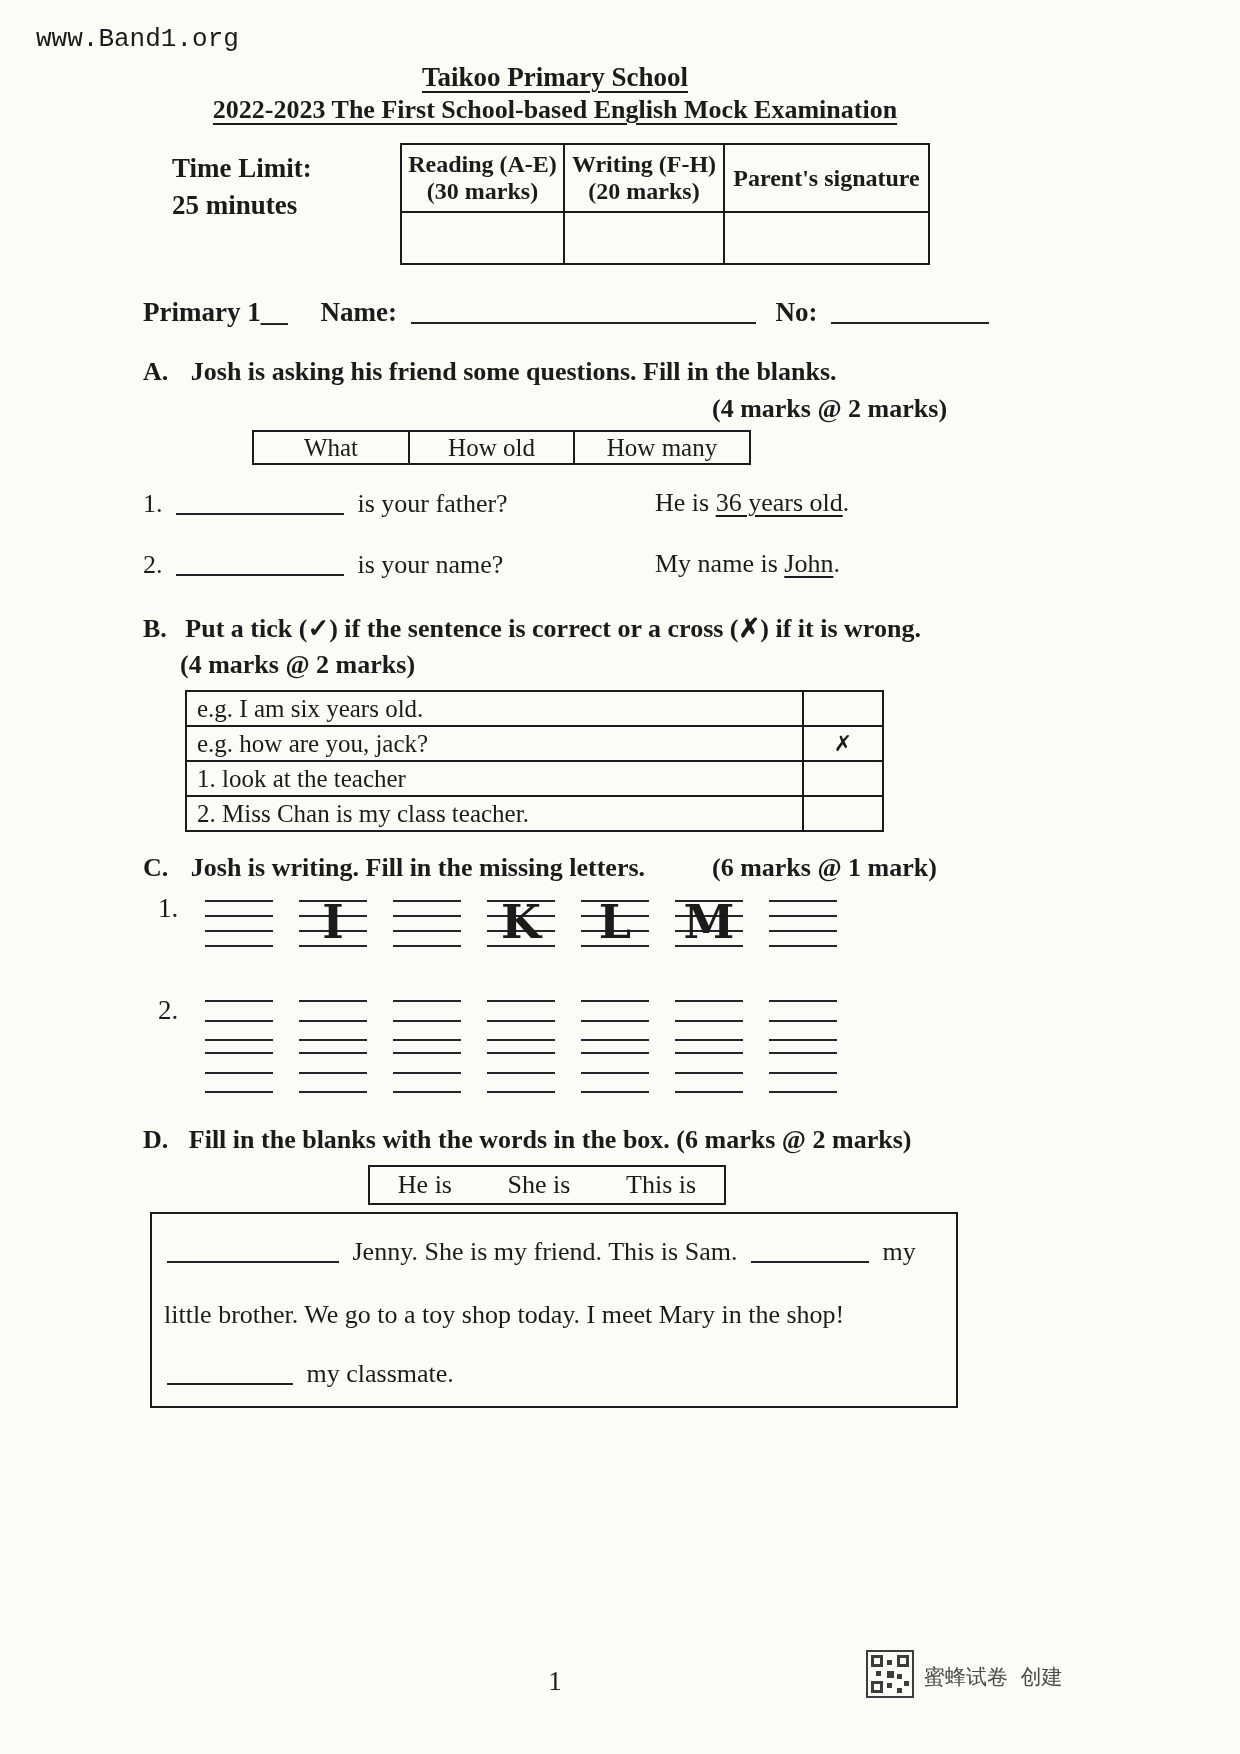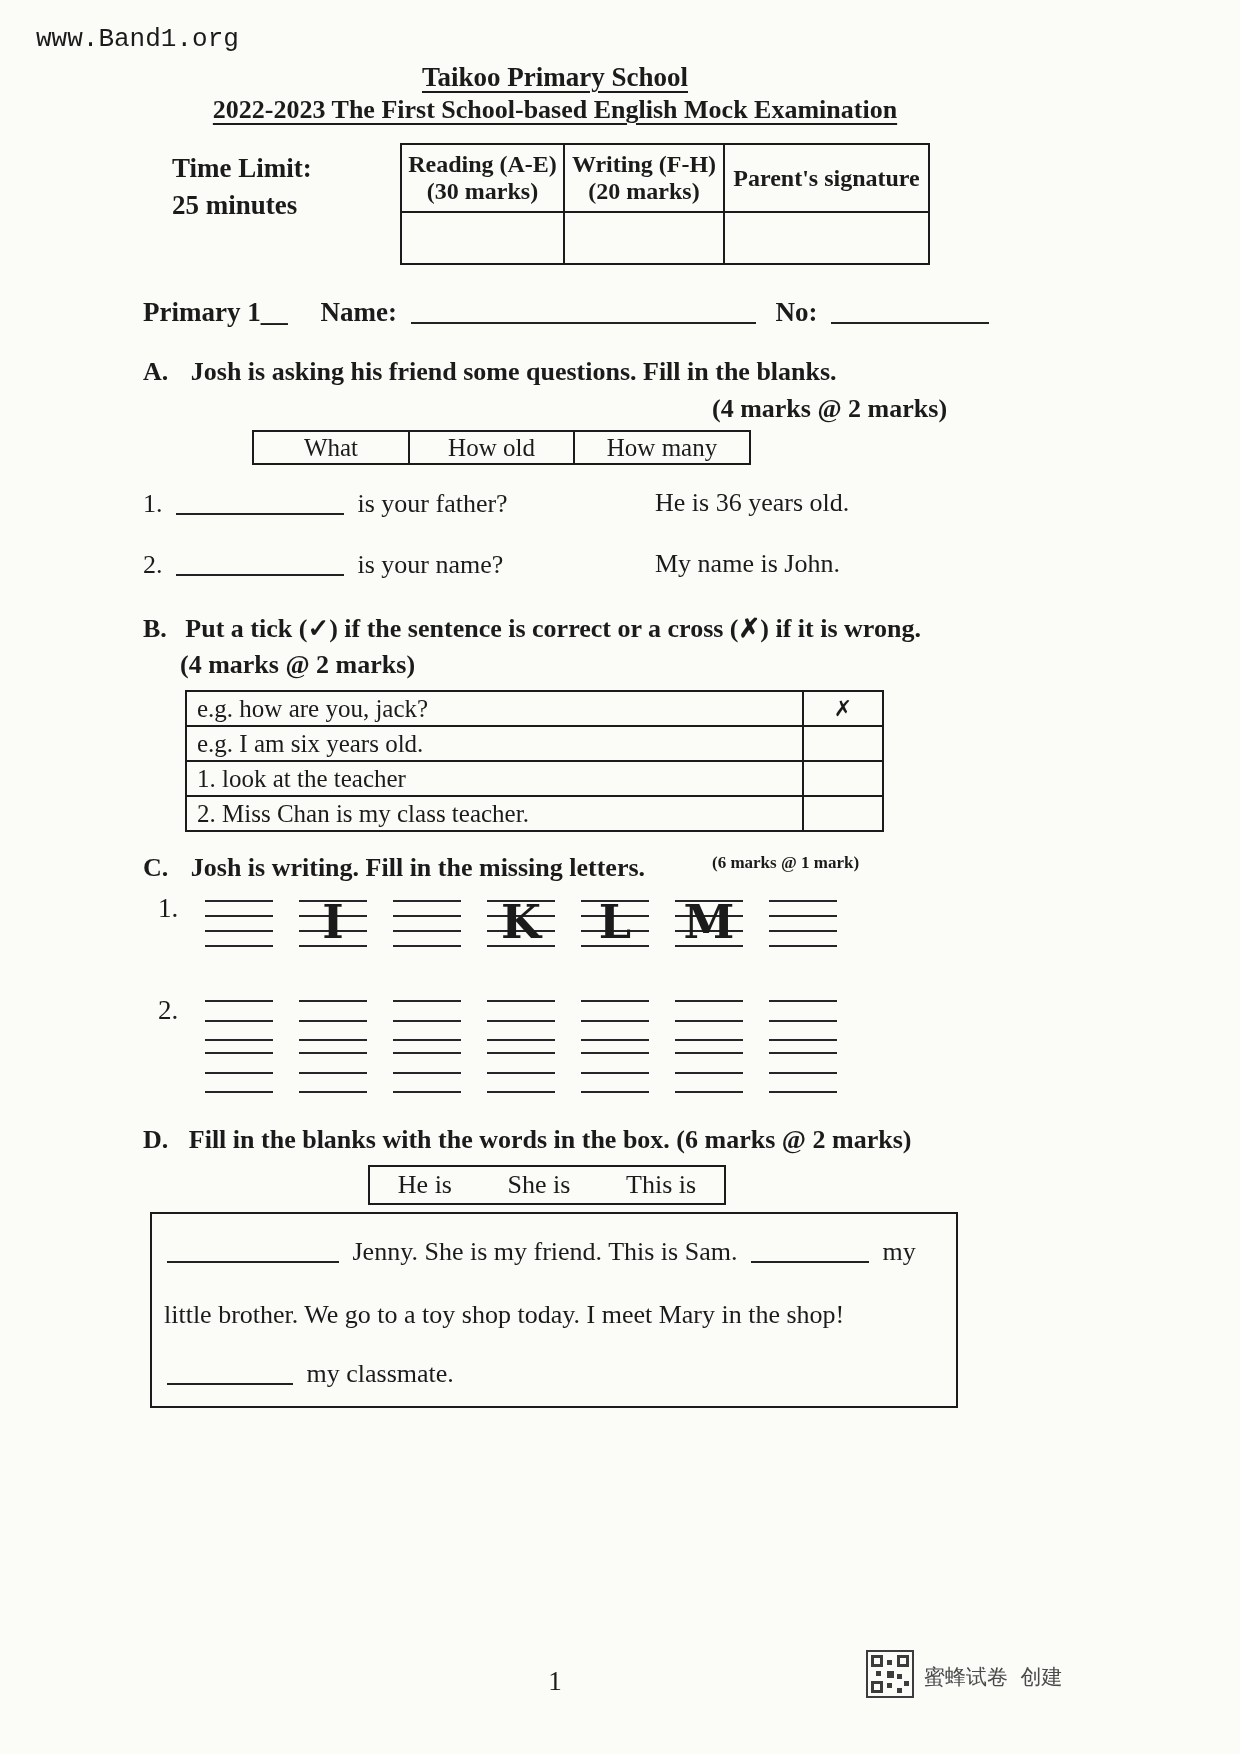--- a/index.html
+++ b/index.html
@@ -5,21 +5,21 @@
   *{box-sizing:border-box}
   html,body{margin:0;padding:0;background:#9a9a9a}
   .page{position:relative;width:1240px;height:1754px;margin:0 auto;background:#fbfbf8;color:#1b1b1b;
         font-family:"Liberation Serif","DejaVu Serif",serif;font-size:26px;overflow:hidden}
   .abs{position:absolute}
   .b{font-weight:700}
   .sans{font-family:Liberation Mono, monospace}
   .center-col{left:0;width:1110px;text-align:center}
   .title-u{text-decoration:underline;text-decoration-thickness:2px;text-underline-offset:5px}
   .blank{display:inline-block;border-bottom:2px solid #222;height:1.02em;vertical-align:-3px;margin:0 7px}
-  .ansu{text-decoration-thickness:2px;text-underline-offset:4px}
+  .ansu{text-decoration:underline;text-decoration-thickness:2px;text-underline-offset:4px}
 
   .marks-table{border-collapse:collapse}
   .marks-table th,.marks-table td{border:2px solid #1b1b1b;text-align:center;vertical-align:middle;padding:3px 6px}
   .marks-table th{font-size:24px;font-weight:700}
 
   .word-table{border-collapse:collapse}
   .word-table td{border:2px solid #1b1b1b;font-size:25px;text-align:center;padding:1px 12px;height:33px}
 
   .b-table{border-collapse:collapse}
   .b-table td{border:2px solid #1b1b1b;font-size:25px;padding:1px 10px;height:35px;vertical-align:middle}
@@ -127,43 +127,43 @@
 
   <div class="abs b" style="left:143px;top:613px;font-size:26px">
     <span>B.</span>
     <span style="margin-left:12px">Put a tick (✓) if the sentence is correct or a cross (✗) if it is wrong.</span>
   </div>
   <div class="abs b" style="left:180px;top:650px;font-size:26px">(4 marks @ 2 marks)</div>
 
   <table class="b-table abs" style="left:185px;top:690px">
     <tbody>
       <tr>
+        <td class="txt">e.g. I am six years old.</td>
+        <td class="mk"></td>
+      </tr>
+      <tr>
         <td class="txt">e.g. how are you, jack?</td>
         <td class="mk">✗</td>
-      </tr>
-      <tr>
-        <td class="txt">e.g. I am six years old.</td>
-        <td class="mk"></td>
       </tr>
       <tr>
         <td class="txt">1. look at the teacher</td>
         <td class="mk"></td>
       </tr>
       <tr>
         <td class="txt">2. Miss Chan is my class teacher.</td>
         <td class="mk"></td>
       </tr>
     </tbody>
   </table>
 
   <div class="abs b" style="left:143px;top:853px;font-size:26px">
     <span>C.</span>
     <span style="margin-left:16px">Josh is writing. Fill in the missing letters.</span>
   </div>
-  <div class="abs b" style="left:712px;top:853px;font-size:17px">(6 marks @ 1 mark)</div>
+  <div class="abs b" style="left:712px;top:853px;font-size:26px">(6 marks @ 1 mark)</div>
 
   <div class="abs" style="left:158px;top:893px;font-size:27px">1.</div>
   <div class="abs hw-row" style="left:205px;top:900px">
     <div class="hw-cell">
         <span class="hw-letter"></span>
       </div>
     <div class="hw-cell">
         <span class="hw-letter">I</span>
       </div>
     <div class="hw-cell">

